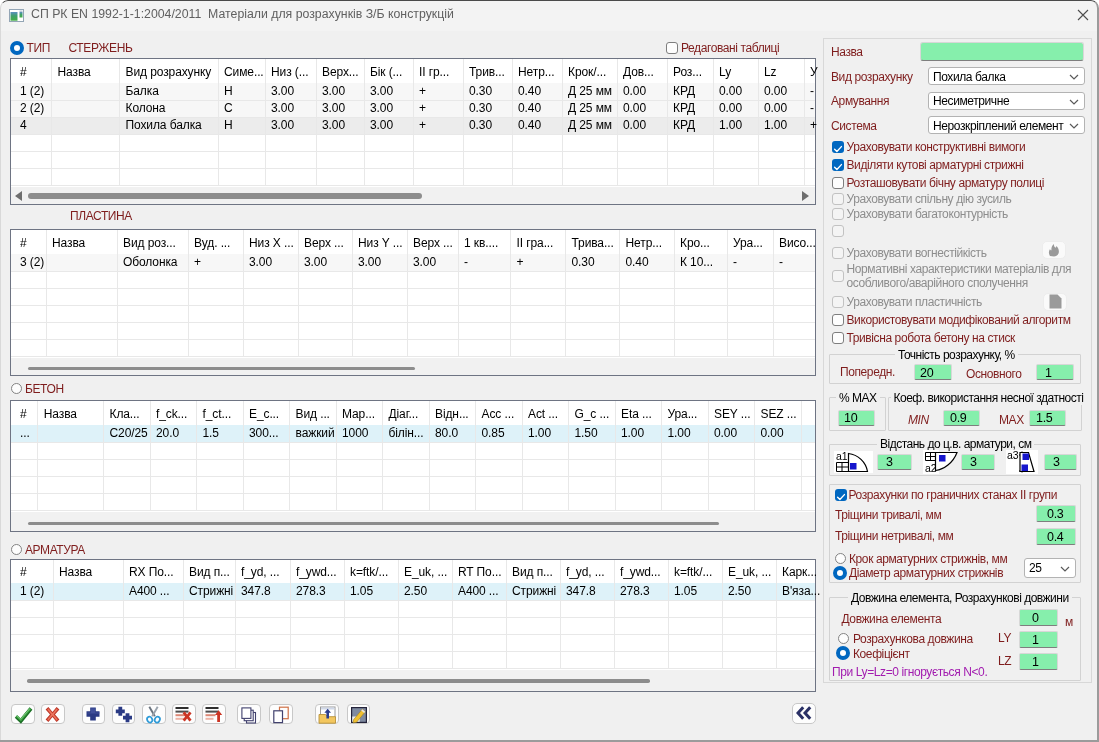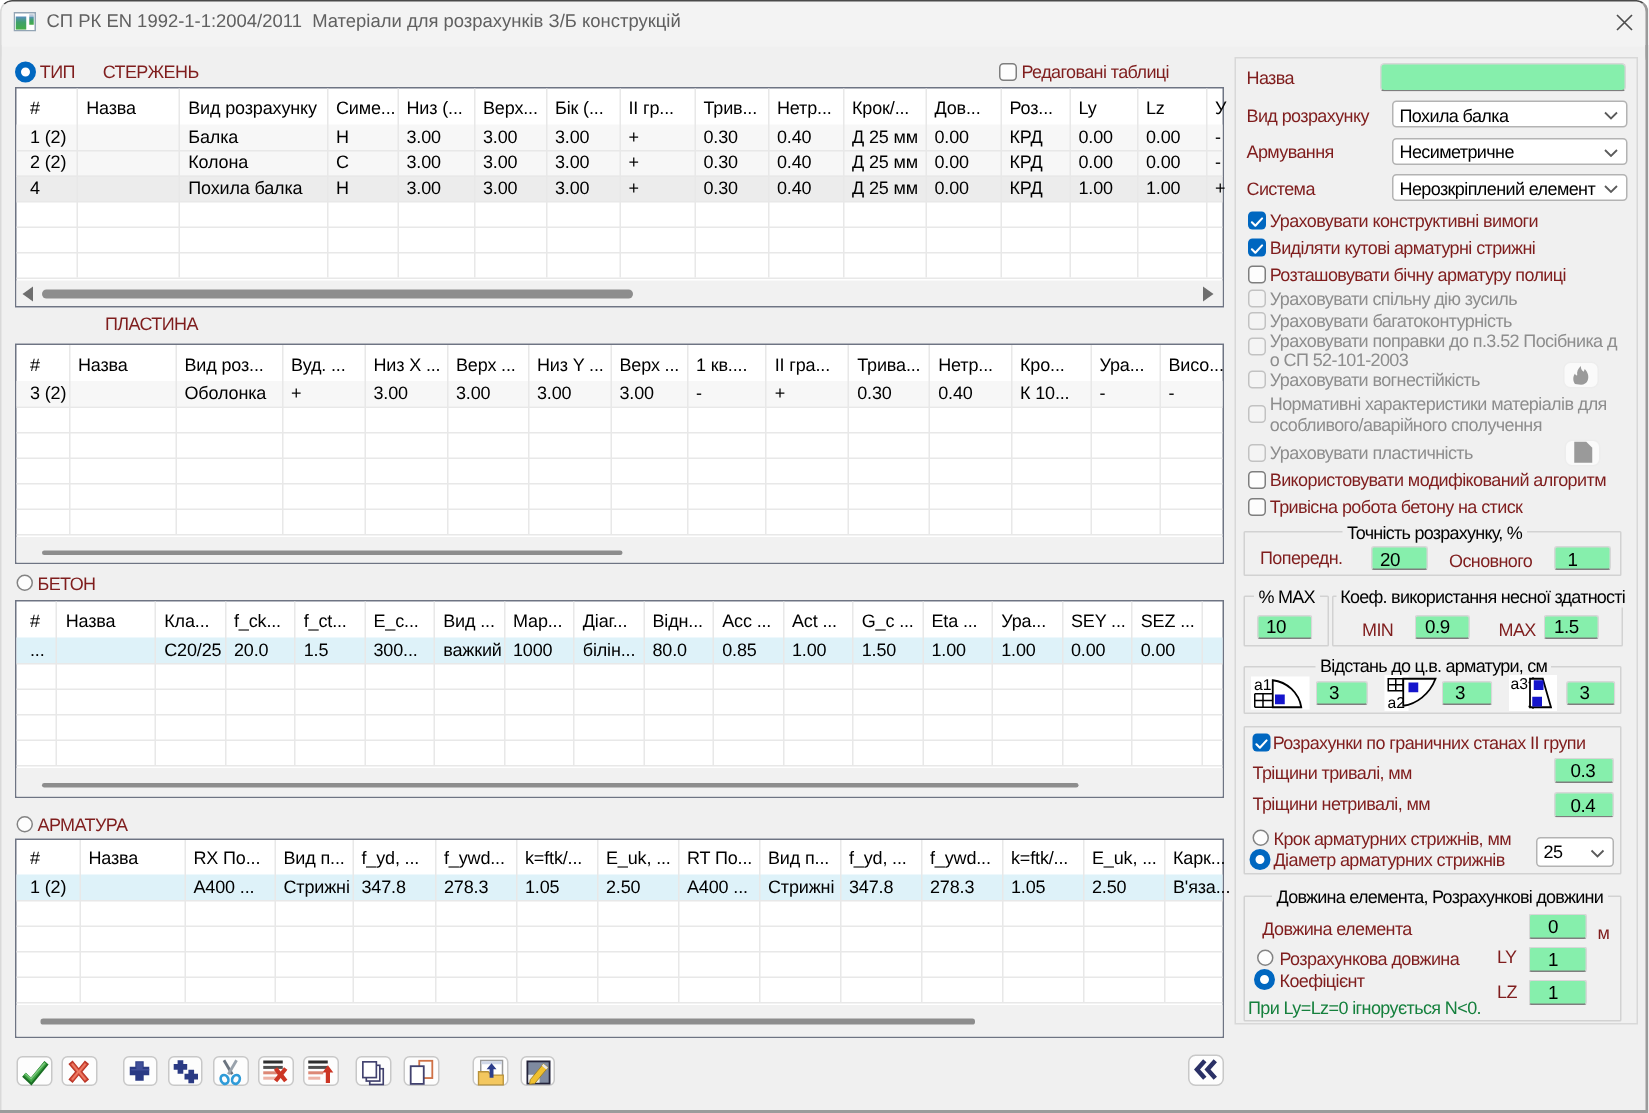--- a/index.html
+++ b/index.html
@@ -411,21 +411,20 @@
         <path d="M2.6 6.2 L4.9 8.5 L9.4 3.6" stroke="#fff" stroke-width="1.4" fill="none" stroke-linecap="round" stroke-linejoin="round"></path>
       </svg></div>
 <span class="lab" style="left:846.5px;top:157.8px;">Виділяти кутові арматурні стрижні</span>
 <div style="position:absolute;left:831.5px;top:177.0px;width:10px;height:10px;background:#fdfdfd;border:1px solid #7e7e7e;border-radius:3px;"></div>
 <span class="lab" style="left:846.5px;top:176.0px;">Розташовувати бічну арматуру полиці</span>
 <div style="position:absolute;left:831.5px;top:193.3px;width:10px;height:10px;background:#f4f4f4;border:1px solid #c2c2c2;border-radius:3px;"></div>
 <span class="lab dis" style="left:846.5px;top:192.3px;">Ураховувати спільну дію зусиль</span>
 <div style="position:absolute;left:831.5px;top:207.8px;width:10px;height:10px;background:#f4f4f4;border:1px solid #c2c2c2;border-radius:3px;"></div>
 <span class="lab dis" style="left:846.5px;top:206.8px;">Ураховувати багатоконтурність</span>
 <div style="position:absolute;left:831.5px;top:225.0px;width:10px;height:10px;background:#f4f4f4;border:1px solid #c2c2c2;border-radius:3px;"></div>
-<span class="lab dis" style="left:846.5px;top:220.5px;line-height:13.6px;">Ураховувати поправки до п.3.52 Посібника д<br>о СП 52-101-2003</span>
 <div style="position:absolute;left:831.5px;top:247.0px;width:10px;height:10px;background:#f4f4f4;border:1px solid #c2c2c2;border-radius:3px;"></div>
 <span class="lab dis" style="left:846.5px;top:246px;">Ураховувати вогнестійкість</span>
 <div style="position:absolute;left:1042px;top:241px;width:24px;height:18px;box-sizing:border-box;background:#fafafa;border-radius:5px;border:1px solid #ededed;"></div>
 <div style="position:absolute;left:1047px;top:243px;"><svg width="14" height="14" viewBox="0 0 14 14">
         <path d="M3 13 C1.5 11 1.5 8 3 6 C3.2 7 4 7.5 4.5 7.2 C4 5 5 2.5 7 1 C6.8 3 7.5 4 8.8 4.8 L9.5 3 C11.5 5 12.5 8 11.5 10.5 C10.8 12.4 9 13.5 7 13.5 Z" fill="#9a9a9a"></path>
       </svg></div>
 <div style="position:absolute;left:831.5px;top:270.0px;width:10px;height:10px;background:#f4f4f4;border:1px solid #c2c2c2;border-radius:3px;"></div>
 <span class="lab dis" style="left:846.5px;top:263.3px;line-height:13.6px;">Нормативні характеристики матеріалів для<br>особливого/аварійного сполучення</span>
 <div style="position:absolute;left:831.5px;top:296.3px;width:10px;height:10px;background:#f4f4f4;border:1px solid #c2c2c2;border-radius:3px;"></div>
 <span class="lab dis" style="left:846.5px;top:295.3px;">Ураховувати пластичність</span>
@@ -447,21 +446,21 @@
 <div class="inp" style="left:1036px;top:364px;width:38px;height:16px;">
       <span style="position:absolute;left:8px;top:0.5px;">1</span>
     </div>
 <div class="gb" style="left:829px;top:397px;width:57px;height:34px;"></div>
 <span class="gbt" style="left:836px;top:390.5px;">% MAX</span>
 <div class="inp" style="left:838px;top:409.5px;width:37px;height:16px;">
       <span style="position:absolute;left:5px;top:0.5px;">10</span>
     </div>
 <div class="gb" style="left:888px;top:397px;width:194px;height:34px;"></div>
 <span class="gbt" style="left:890.5px;top:390.8px;">Коеф. використання несної здатності</span>
-<span class="lab" style="left:908px;top:412.5px;">MIN</span>
+<span class="lab" style="left:908px;top:412.5px;font-style:italic;">MIN</span>
 <div class="inp" style="left:943px;top:409.5px;width:37px;height:16px;">
       <span style="position:absolute;left:6px;top:0.5px;">0.9</span>
     </div>
 <span class="lab" style="left:999px;top:412.5px;">MAX</span>
 <div class="inp" style="left:1029px;top:409.5px;width:37px;height:16px;">
       <span style="position:absolute;left:6px;top:0.5px;">1.5</span>
     </div>
 <div class="gb" style="left:829px;top:443.5px;width:252px;height:32.5px;"></div>
 <span class="gbt" style="left:877px;top:437px;">Відстань до ц.в. арматури, см</span>
 <div style="position:absolute;left:834px;top:451px;width:39px;height:22px;background:#fff;"><svg width="39" height="22" viewBox="0 0 39 22">
@@ -527,13 +526,13 @@
 <span class="lab" style="left:998px;top:631px;">LY</span>
 <div class="inp" style="left:1019px;top:631px;width:39px;height:17px;">
       <span style="position:absolute;left:12px;top:1.0px;">1</span>
     </div>
 <div style="position:absolute;left:836px;top:646.3px;width:6px;height:6px;border:4px solid #0067c0;background:#fff;border-radius:50%;"></div>
 <span class="lab" style="left:853px;top:646.5px;">Коефіцієнт</span>
 <span class="lab" style="left:998px;top:653.5px;">LZ</span>
 <div class="inp" style="left:1019px;top:652.5px;width:39px;height:17px;">
       <span style="position:absolute;left:12px;top:1.0px;">1</span>
     </div>
-<span style="position:absolute;left:832px;top:665px;font-size:12px;letter-spacing:-0.4px;color:#15803d;">При Ly=Lz=0 ігнорується N&lt;0.</span>
+<span style="position:absolute;left:832px;top:665px;font-size:12px;letter-spacing:-0.4px;color:#a21caf;">При Ly=Lz=0 ігнорується N&lt;0.</span>
 </div>
 </body></html>

